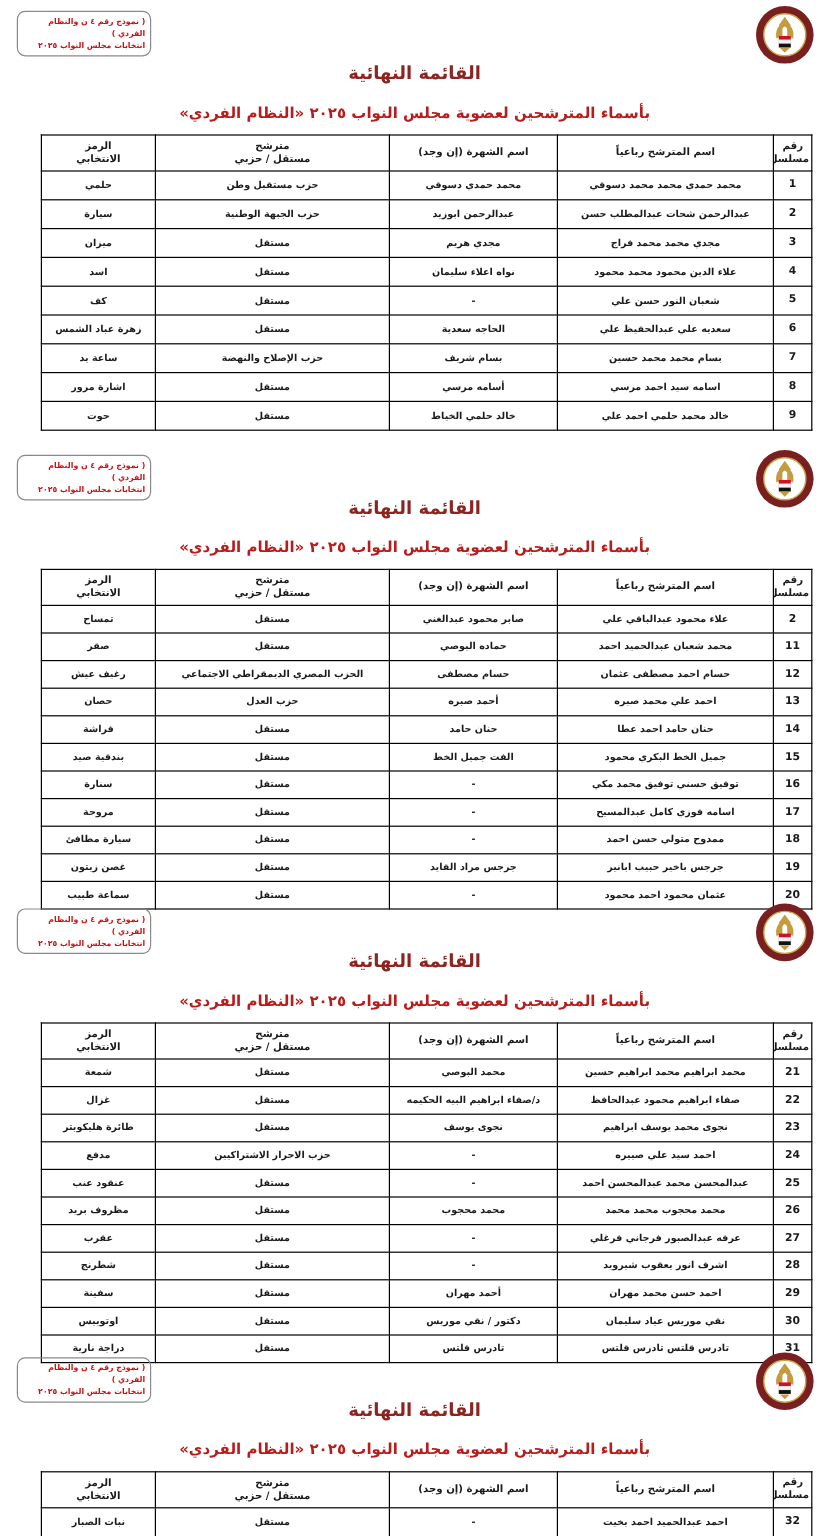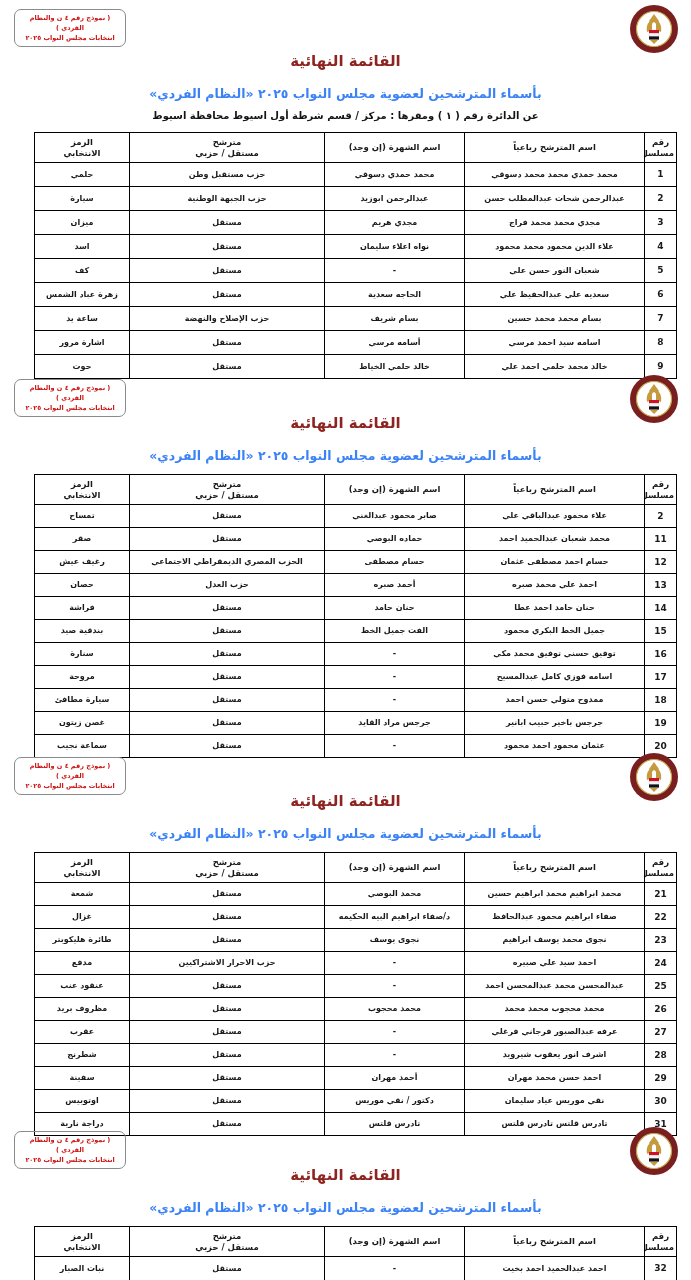--- a/index.html
+++ b/index.html
@@ -11,30 +11,30 @@
   .section{position:relative;box-sizing:border-box;}
   .s1{height:370px;padding-top:36px;}
   .s2{height:378px;padding-top:28px;}
   .s3{height:374px;padding-top:28px;}
   .s4{height:158px;padding-top:28px;}
 
   .stamp{
     position:absolute;top:9px;left:14px;width:112px;
     border:1px solid #8a8a8a;border-radius:7px;
     padding:3px 4px;box-sizing:border-box;
-    text-align:center;font-size:6.5px;font-weight:bold;line-height:1.55;
+    font-size:6.5px;font-weight:bold;line-height:1.55;
   }
   .logo{position:absolute;top:4px;right:12px;width:50px;height:50px;}
 
   .title{
     margin:16px;text-align:center;font-size:15px;font-weight:bold;line-height:18px;
   }
   .subtitle{
     margin:10px 0 0 0;text-align:center;font-size:12.5px;font-weight:bold;
-    color:#3b82f6;line-height:16px;
+    color:#b91c1c;line-height:16px;
   }
   .s2 .subtitle,.s3 .subtitle,.s4 .subtitle{margin-top:8px;}
   .district{
     margin-top:8px;text-align:center;font-size:10px;font-weight:bold;
     color:#141414;line-height:12px;
   }
 
   table.list-table{
     border-collapse:collapse;table-layout:fixed;
     margin:10px 14px 0 35px;width:642px;
@@ -75,21 +75,20 @@
         <path d="M25 16 C31 16 33 22 32 28 L27 26 L27 20 Z" fill="#c59b3f"></path>
         <path d="M25 16 C19 16 17 22 18 28 L23 26 L23 20 Z" fill="#c59b3f"></path>
         <rect x="20" y="26" width="10" height="3.2" fill="#ce1126"></rect>
         <rect x="20" y="29.2" width="10" height="3.2" fill="#f2f2f2" stroke="#bbb" stroke-width="0.3"></rect>
         <rect x="20" y="32.4" width="10" height="3.2" fill="#111111"></rect>
         <path d="M21 36 L25 40 L29 36 Z" fill="#c59b3f"></path>
       </svg>
     </div>
     <h1 class="title" data-name="page-title" style="color: rgb(142, 36, 32);">القائمة النهائية</h1>
     <h2 class="subtitle" data-name="page-subtitle">بأسماء المترشحين لعضوية مجلس النواب ٢٠٢٥ «النظام الفردي»</h2>
-    <div class="district" data-name="district-line">عن الدائرة رقم ( ١ )   ومقرها : مركز / قسم شرطة أول اسيوط   محافظة اسيوط</div>
     <table class="list-table" data-name="candidates-table">
       <colgroup>
         <col class="col-serial">
           <col class="col-name">
           <col class="col-famous">
           <col class="col-party">
           <col class="col-symbol">
       </colgroup>
       <thead>
         <tr data-name="table-header-row">
@@ -282,21 +281,21 @@
             <td data-name="cell-name">جرجس باخير حبيب ابانير</td>
             <td data-name="cell-famous">جرجس مراد القايد</td>
             <td data-name="cell-party">مستقل</td>
             <td data-name="cell-symbol">غصن زيتون</td>
           </tr>
           <tr data-name="table-row">
             <td data-name="cell-num">20</td>
             <td data-name="cell-name">عثمان محمود احمد محمود</td>
             <td data-name="cell-famous">-</td>
             <td data-name="cell-party">مستقل</td>
-            <td data-name="cell-symbol">سماعة نجيب</td>
+            <td data-name="cell-symbol">سماعة طبيب</td>
           </tr>
         </tbody>
     </table>
   </section>
 
   <section class="section s3" data-name="list-section">
     <div class="stamp" data-name="form-number-stamp" style="color: rgb(204, 17, 17);">
       <div class="stamp-line" data-name="stamp-line-1">( نموذج رقم ٤ ن والنظام الفردي )</div>
       <div class="stamp-line" data-name="stamp-line-2">انتخابات مجلس النواب ٢٠٢٥</div>
     </div>

